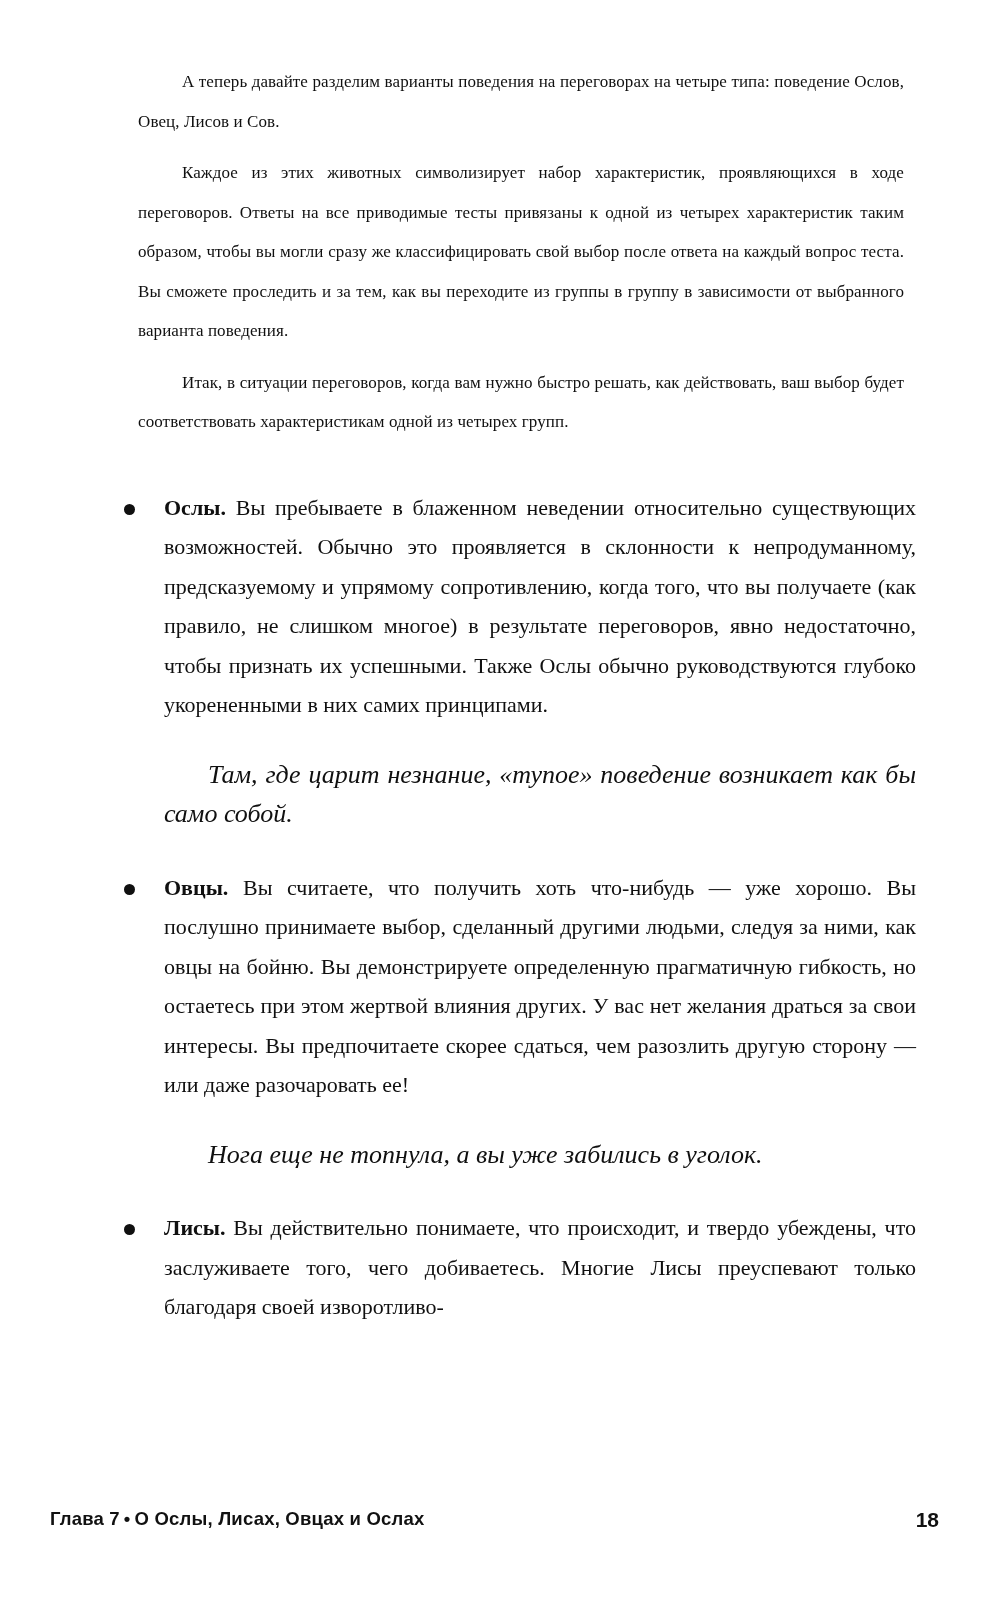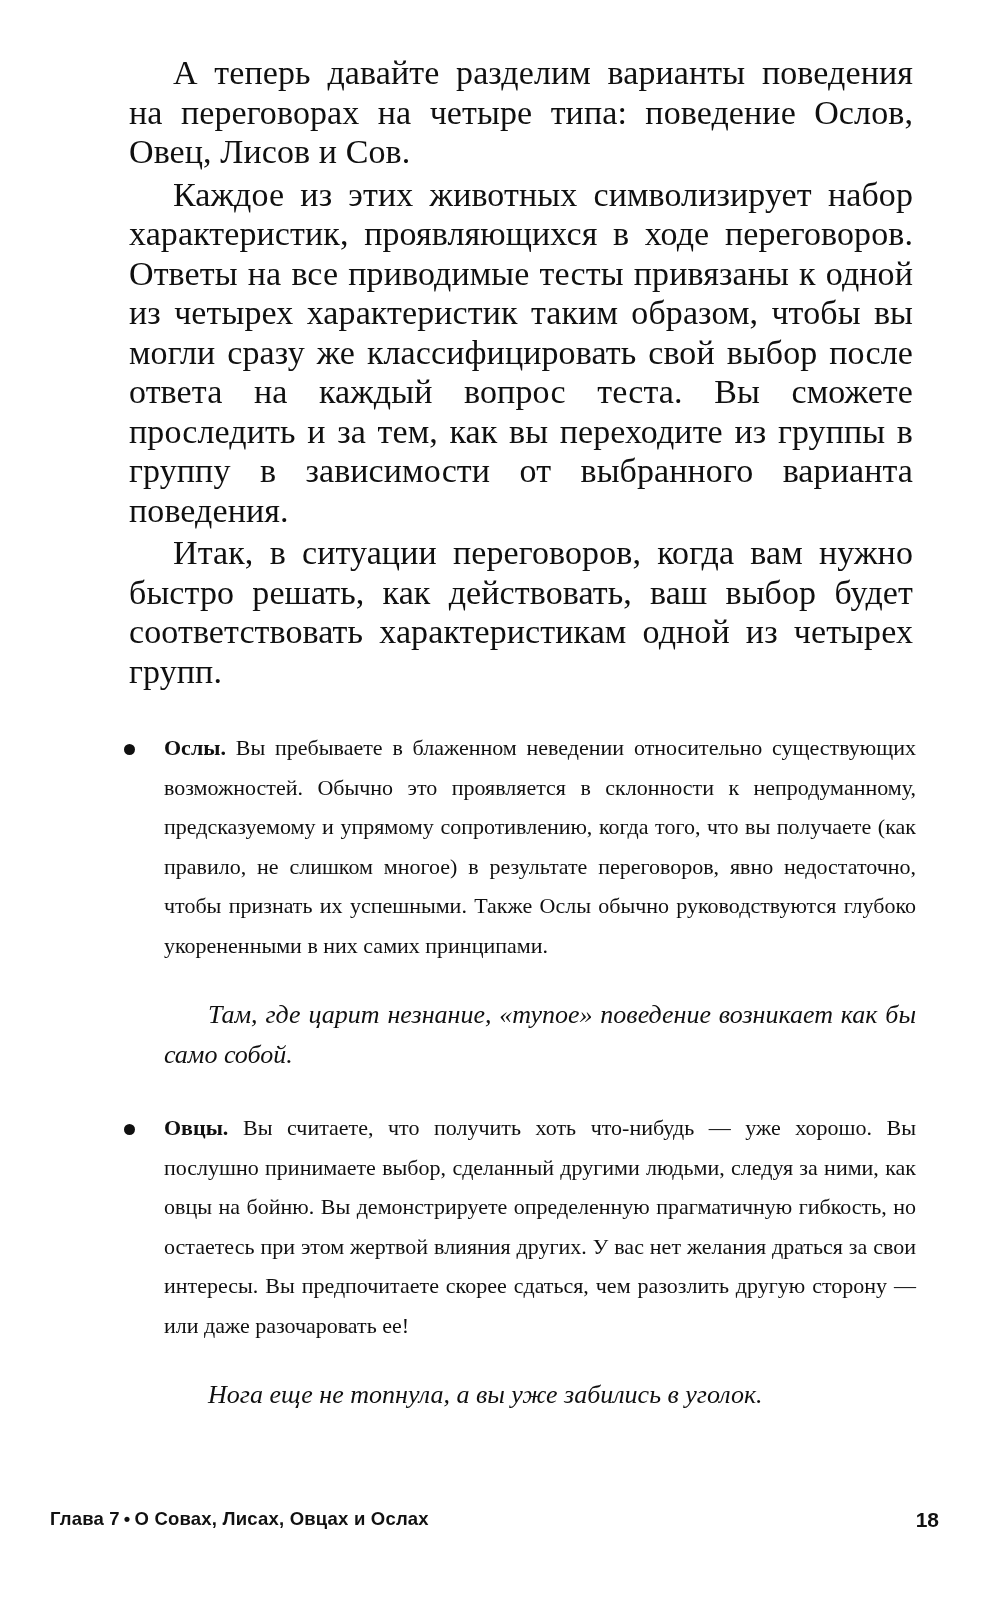--- a/index.html
+++ b/index.html
@@ -22,22 +22,22 @@
     height: 1600px;
     box-sizing: border-box;
   }
   .content {
     position: absolute;
     left: 126px;
     top: 50px;
     width: 790px;
   }
   p.body {
-    margin: 3px;
-    font-size: 34px;
+    margin: 12px;
+    font-size: 17px;
     line-height: 39.5px;
     text-align: justify;
     text-justify: inter-word;
     letter-spacing: 0.1px;
   }
   p.body.indent {
     text-indent: 44px;
   }
   ul.animals {
     list-style: none;
@@ -150,25 +150,31 @@
           <span class="term">Овцы.</span><span> Вы считаете, что получить хоть что-нибудь — уже хорошо. Вы послушно принимаете выбор, сделанный другими людьми, следуя за ними, как овцы на бойню. Вы демонстрируете определенную прагматичную гибкость, но остаетесь при этом жертвой влияния других. У вас нет желания драться за свои интересы. Вы предпочитаете скорее сдаться, чем разозлить другую сторону — или даже разочаровать ее!</span>
         </div>
       </li>
 
       <div class="gap-md"></div>
 
       <p class="quote ind">Нога еще не топнула, а вы уже забились в уголок.</p>
 
       <div class="gap-lg"></div>
 
+      <li class="animal">
+        <div class="bullet-wrap">
+          <span class="bullet"></span>
+          <span class="term">Лисы.</span><span> Вы действительно понимаете, что происходит, и твердо убеждены, что заслуживаете того, чего добиваетесь. Многие Лисы преуспевают только благодаря своей изворотливо-</span>
+        </div>
+      </li>
 
     </ul>
 
   </div>
 
   <div class="footer">
     <div class="footer-left">
-      <span>Глава 7</span><span class="dot-sep">•</span><span>О Совах, Лисах, Овцах и Ослах</span>
+      <span>Глава 7</span><span class="dot-sep">•</span><span>О Ослы, Лисах, Овцах и Ослах</span>
     </div>
     <div class="footer-right">18</div>
   </div>
 
 </div>
 
 </body></html>

